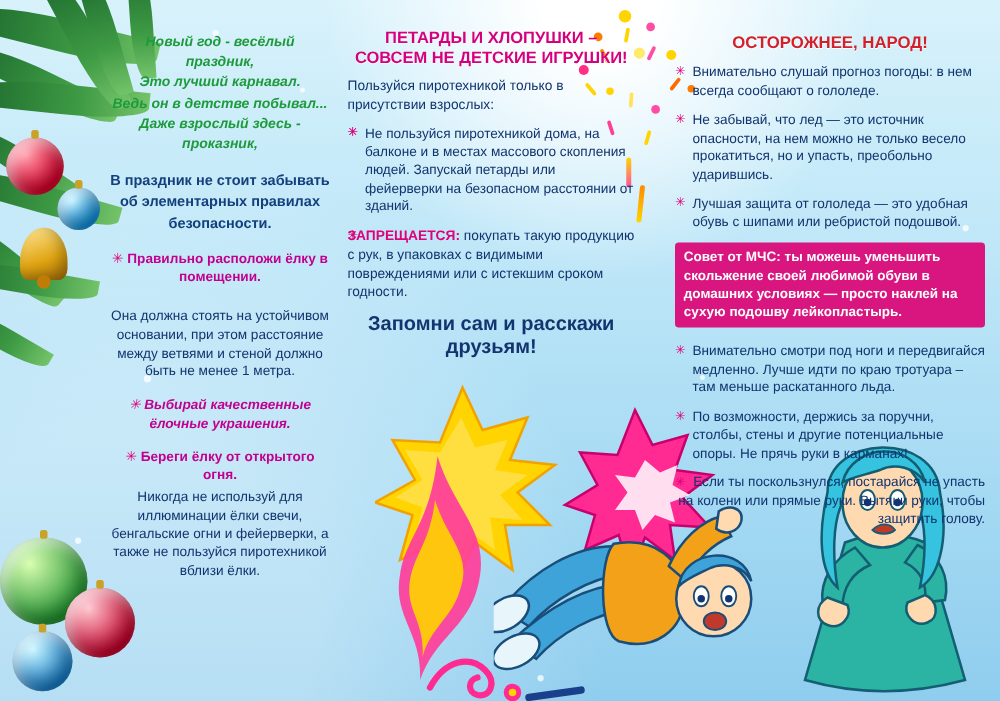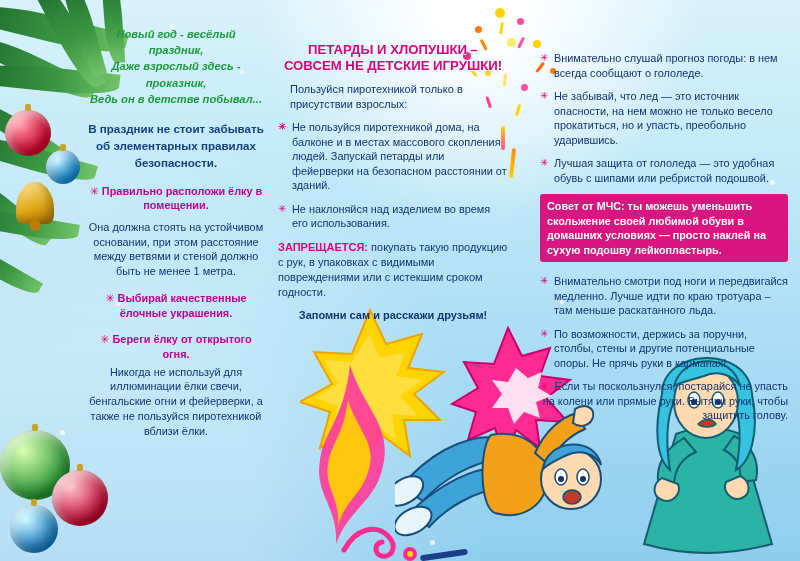--- a/index.html
+++ b/index.html
@@ -64,21 +64,21 @@
   }
   .bullet-list li .bl{
     position:absolute;left:0;top:1px;color:#e0007a;font-size:10px;line-height:1.2;
   }
   .sub-head{color:#c2008f;font-weight:bold;}
   .centerline{text-align:center;}
   
   .c-intro{color:#12356f;font-size:11px;line-height:1.35;margin:0 0 9px 0;}
   .forbid{color:#e0007a;font-weight:bold;}
   .forbid-block{color:#12356f;font-size:11px;line-height:1.38;}
-  .remember{color:#12356f;font-size:11px;font-weight:bold;text-align:center;margin-top:8px;}
+  .remember{color:#12356f;font-size:16px;font-weight:bold;text-align:center;margin-top:8px;}
   
   .tip-box{
     background:#d9157f;color:#ffffff;font-size:10.8px;line-height:1.35;
     padding:5px 7px;border-radius:3px;font-weight:bold;
   }
   .tip-box .t-lab{color:#fff;}
   .r-list li{color:#12356f;}
   
   .fw{position:absolute;pointer-events:none;}
   .spark{position:absolute;width:3px;height:12px;border-radius:2px;transform-origin:center bottom;}
@@ -210,77 +210,77 @@
     <ellipse cx="94" cy="70" rx="6" ry="8" fill="#fff" stroke="#135e72" stroke-width="1.5"></ellipse>
     <ellipse cx="118" cy="70" rx="6" ry="8" fill="#fff" stroke="#135e72" stroke-width="1.5"></ellipse>
     <circle cx="94" cy="72" r="3" fill="#12356f"></circle>
     <circle cx="118" cy="72" r="3" fill="#12356f"></circle>
     <path d="M98 94 C104 88 112 88 116 94 C112 98 102 98 98 94Z" fill="#c0392b" stroke="#135e72" stroke-width="1.5"></path>
   </svg>
 
   <div class="col" style="left:88px;top:26px;width:176px;">
     <div class="poem">
       <div>Новый год - весёлый праздник,</div>
+      <div>Это лучший карнавал.</div>
+      <div>Ведь он в детстве побывал...</div>
       <div>Даже взрослый здесь - проказник,</div>
-      <div>Ведь он в детстве побывал...</div>
     </div>
     <div class="lead" style="margin-top:14px;">В праздник не стоит забывать об элементарных правилах безопасности.</div>
 
     <div style="margin-top:12px;">
       <div class="centerline" style="font-size:10.9px;line-height:1.35;color:#12356f;">
         <span class="bl" style="color:#e0007a;">✳</span>
         <span class="sub-head">Правильно расположи ёлку в помещении.</span>
       </div>
-      <div class="centerline" style="font-size:10.9px;line-height:1.35;color:#12356f;margin-top:7px;">Она  должна стоять на устойчивом основании, при этом расстояние между ветвями и стеной должно быть не менее 1 метра.</div>
+      <div class="centerline" style="font-size:10.9px;line-height:1.35;color:#12356f;margin-top:17px;">Она  должна стоять на устойчивом основании, при этом расстояние между ветвями и стеной должно быть не менее 1 метра.</div>
     </div>
 
     <div style="margin-top:12px;">
-      <div class="centerline" style="font-size:10.9px;line-height:1.35;color:#12356f;">
+      <div class="centerline" style="font-size:10.9px;line-height:1.35;color:#12356f;font-style:italic;">
         <span class="bl" style="color:#e0007a;">✳</span>
         <span class="sub-head">Выбирай качественные ёлочные украшения.</span>
       </div>
     </div>
 
     <div style="margin-top:12px;">
       <div class="centerline" style="font-size:10.9px;line-height:1.35;color:#12356f;">
         <span class="bl" style="color:#e0007a;">✳</span>
         <span class="sub-head">Береги ёлку от открытого огня.</span>
       </div>
       <div class="centerline" style="font-size:10.9px;line-height:1.35;color:#12356f;margin-top:3px;">Никогда не используй для иллюминации ёлки свечи, бенгальские огни и фейерверки, а также не пользуйся пиротехникой вблизи ёлки.</div>
     </div>
   </div>
 
-  <div class="col" style="left:278px;top:42px;width:230px;">
+  <div class="col" style="left:278px;top:22px;width:230px;">
     <h2 class="hdr hdr-mag">
       <span>ПЕТАРДЫ И ХЛОПУШКИ –</span><br>
       <span>СОВСЕМ НЕ ДЕТСКИЕ ИГРУШКИ!</span>
     </h2>
-    <p class="c-intro" style="margin-top:8px;margin-left:12px;">Пользуйся пиротехникой только в присутствии взрослых:</p>
+    <p class="c-intro" style="margin-top:8px;">Пользуйся пиротехникой только в присутствии взрослых:</p>
     <ul class="bullet-list">
       <li>
         <span class="bl">✳</span>
       </li>
       <li>
         <span class="bl">✳</span>
         <span>Не пользуйся пиротехникой дома, на балконе и в местах массового скопления людей. Запускай петарды или фейерверки на безопасном расстоянии от зданий.</span>
       </li>
       <li>
         <span class="bl">✳</span>
-        <span>Не наклоняйся над изделием во время его использования.</span>
       </li>
     </ul>
     <div class="forbid-block" style="margin-top:4px;">
       <span class="forbid">ЗАПРЕЩАЕТСЯ:</span><span> покупать такую продукцию с рук, в упаковках с видимыми повреждениями или с истекшим сроком годности.</span>
     </div>
     <div class="remember">Запомни сам и расскажи друзьям!</div>
   </div>
 
   <div class="col" style="left:540px;top:26px;width:248px;">
     <h2 class="hdr hdr-red">
-      <br>
+      <span>ОСТОРОЖНЕЕ, НАРОД!</span><br>
     </h2>
     <ul class="bullet-list r-list" style="margin-top:9px;">
       <li>
         <span class="bl">✳</span>
         <span>Внимательно слушай прогноз погоды: в нем всегда сообщают о гололеде.</span>
       </li>
       <li>
         <span class="bl">✳</span>
         <span>Не забывай, что лед — это источник опасности, на нем можно не только весело прокатиться, но и  упасть, преобольно ударившись.</span>
       </li>

